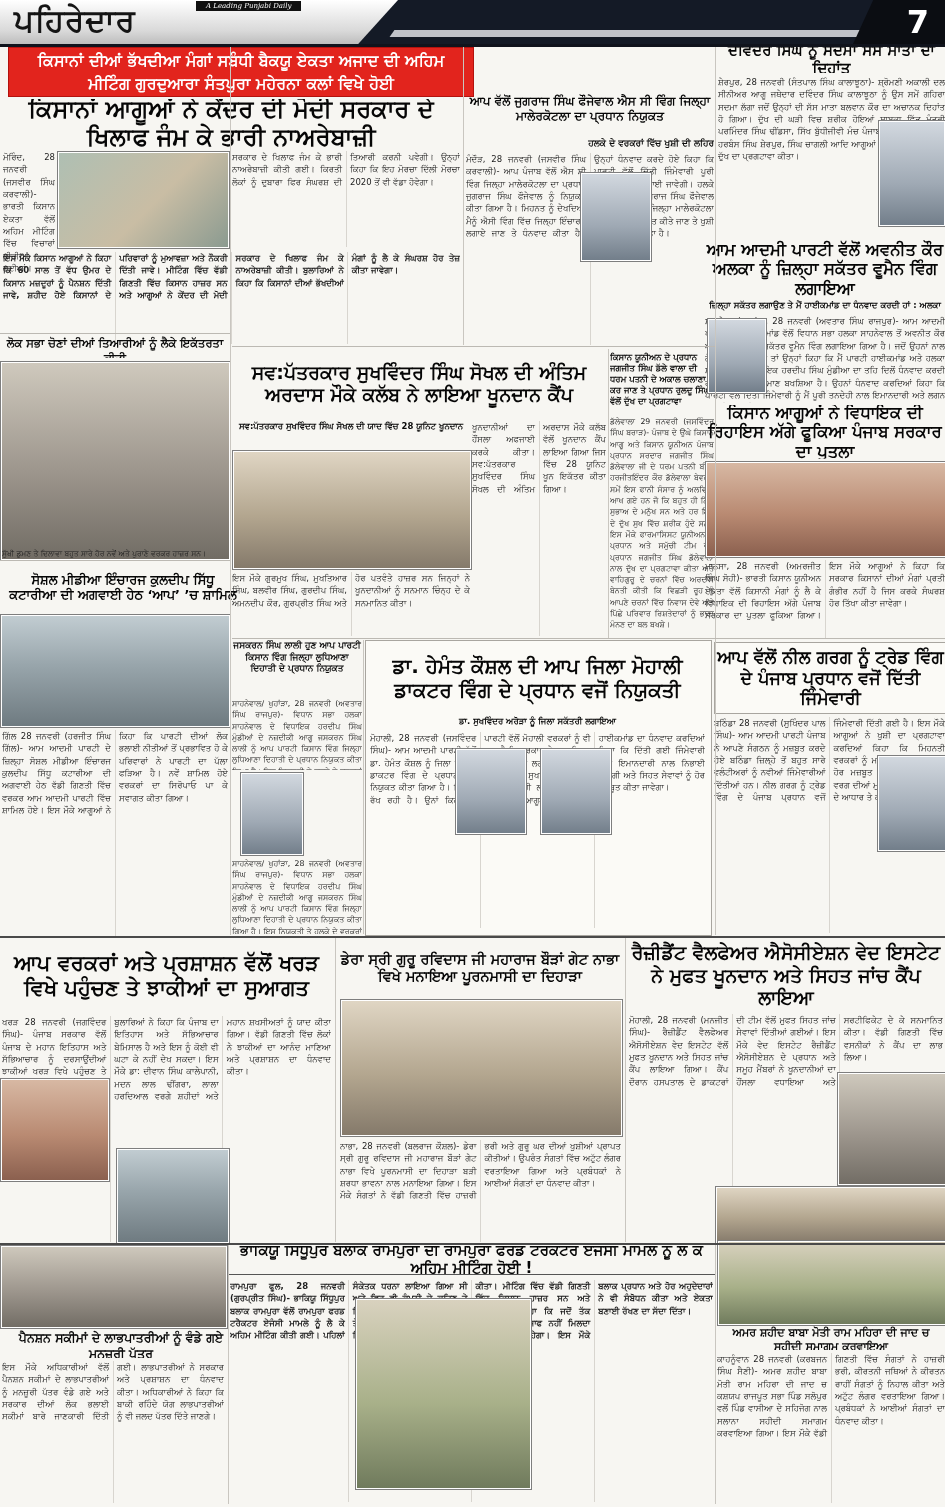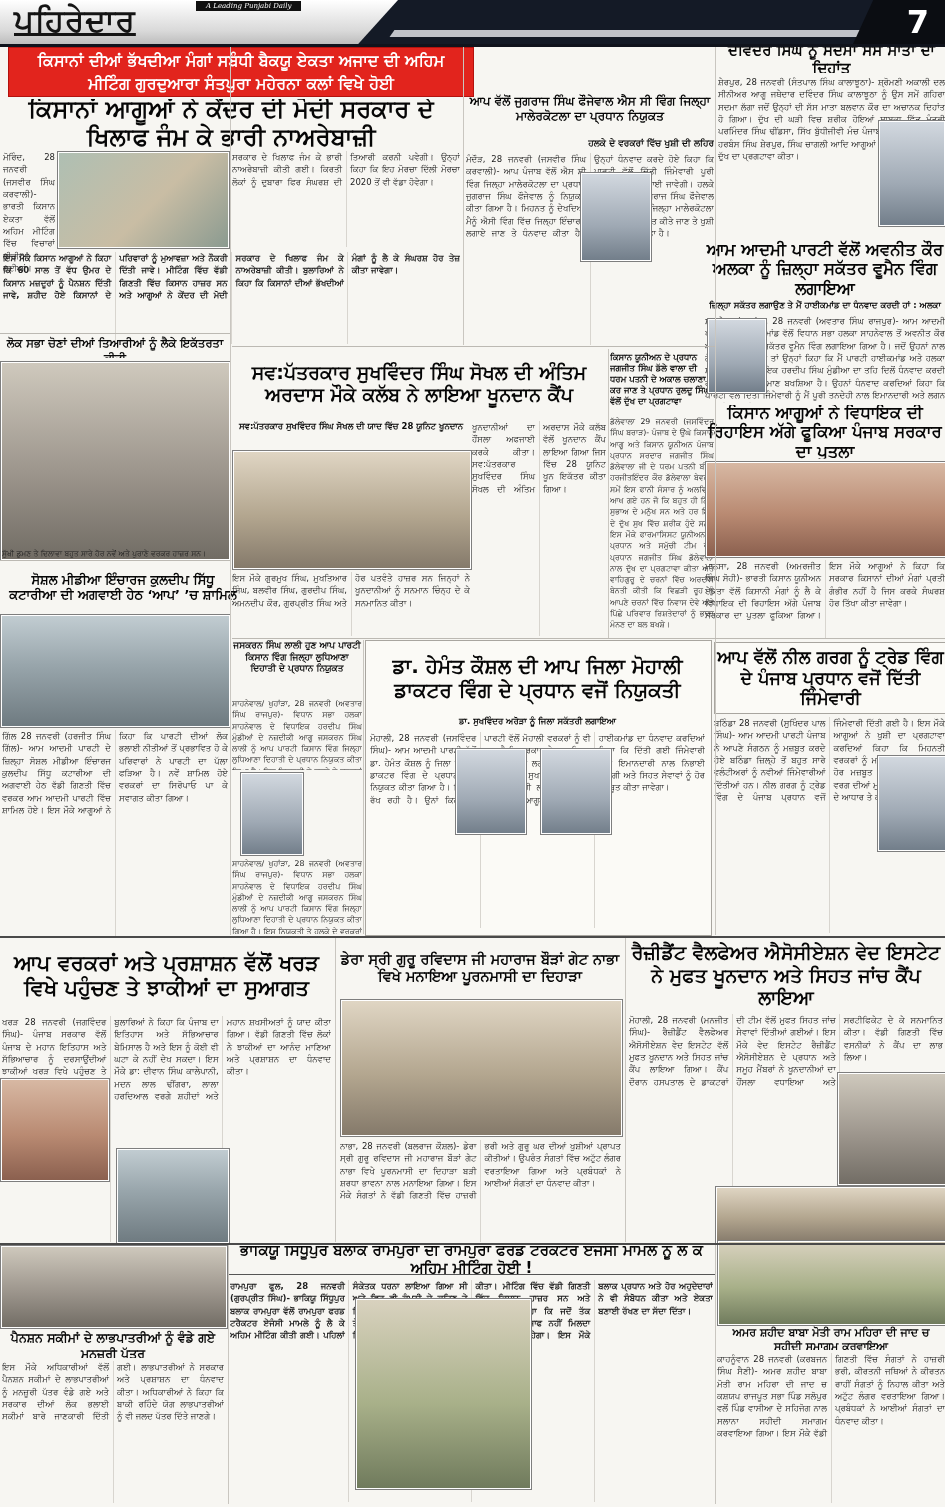--- a/index.html
+++ b/index.html
@@ -5,21 +5,21 @@
   html,body{margin:0;padding:0;background:#9a9a9a;}
   .page{position:relative;width:945px;height:1507px;background:#f7f6f2;
         font-family:"DejaVu Sans","Liberation Sans",sans-serif;overflow:hidden;
         box-shadow:0 0 8px rgba(0,0,0,.5);}
   .abs{position:absolute;overflow:hidden;}
   
   .masthead{position:absolute;left:0;top:0;width:945px;height:44px;background:#141a26;border-bottom:3px solid #10131c;}
   .mh-logo-wrap{position:absolute;left:0;top:0;width:398px;height:44px;
         background:linear-gradient(180deg,#ffffff 0%,#d9d9d9 70%,#bdbdbd 100%);
         clip-path:polygon(0 0,100% 0,90% 100%,0 100%);}
-  .mh-logo{position:absolute;left:14px;top:2px;font-size:31px;font-weight:bold;color:#141414;letter-spacing:1px;text-decoration:underline;}
+  .mh-logo{position:absolute;left:14px;top:2px;font-size:31px;font-weight:bold;color:#141414;letter-spacing:1px;}
   .mh-tagline{position:absolute;left:196px;top:1px;background:#101010;color:#fff;
         font-size:7px;font-style:italic;padding:1px 10px;font-family:"DejaVu Serif","Liberation Serif",serif;}
   .mh-stripe{position:absolute;left:392px;top:30px;width:470px;height:7px;background:#dfe2e6;transform:skewX(-35deg);opacity:.85;}
   .mh-date{position:absolute;left:662px;top:5px;width:232px;height:32px;background:#fdfdfd;border-radius:16px 6px 16px 6px;
         display:flex;align-items:center;justify-content:center;font-size:14px;font-weight:bold;color:#10131c;
         box-shadow:0 1px 2px rgba(0,0,0,.6);}
   .mh-pagebox{position:absolute;right:0;top:0;width:92px;height:44px;background:#0b0d12;
         clip-path:polygon(22% 0,100% 0,100% 100%,0 100%);display:flex;align-items:center;justify-content:flex-end;}
   .mh-pagenum{color:#fff;font-size:32px;font-weight:bold;padding-right:16px;}
   
@@ -131,21 +131,21 @@
   <div class="abs hl" style="left:627px;top:940px;width:318px;height:70px;font-size:19px;">ਰੈਜ਼ੀਡੈਂਟ ਵੈਲਫੇਅਰ ਐਸੋਸੀਏਸ਼ਨ ਵੇਦ ਇਸਟੇਟ ਨੇ ਮੁਫਤ ਖੂਨਦਾਨ ਅਤੇ ਸਿਹਤ ਜਾਂਚ ਕੈਂਪ ਲਾਇਆ</div>
   <div class="abs bt c3" style="left:629px;top:1014px;width:314px;height:228px;">ਮੋਹਾਲੀ, 28 ਜਨਵਰੀ (ਮਨਜੀਤ ਸਿੰਘ)- ਰੈਜ਼ੀਡੈਂਟ ਵੈਲਫੇਅਰ ਐਸੋਸੀਏਸ਼ਨ ਵੇਦ ਇਸਟੇਟ ਵੱਲੋਂ ਮੁਫਤ ਖੂਨਦਾਨ ਅਤੇ ਸਿਹਤ ਜਾਂਚ ਕੈਂਪ ਲਾਇਆ ਗਿਆ। ਕੈਂਪ ਦੌਰਾਨ ਹਸਪਤਾਲ ਦੇ ਡਾਕਟਰਾਂ ਦੀ ਟੀਮ ਵੱਲੋਂ ਮੁਫਤ ਸਿਹਤ ਜਾਂਚ ਸੇਵਾਵਾਂ ਦਿੱਤੀਆਂ ਗਈਆਂ। ਇਸ ਮੌਕੇ ਵੇਦ ਇਸਟੇਟ ਰੈਜ਼ੀਡੈਂਟ ਐਸੋਸੀਏਸ਼ਨ ਦੇ ਪ੍ਰਧਾਨ ਅਤੇ ਸਮੂਹ ਮੈਂਬਰਾਂ ਨੇ ਖੂਨਦਾਨੀਆਂ ਦਾ ਹੌਂਸਲਾ ਵਧਾਇਆ ਅਤੇ ਸਰਟੀਫਿਕੇਟ ਦੇ ਕੇ ਸਨਮਾਨਿਤ ਕੀਤਾ। ਵੱਡੀ ਗਿਣਤੀ ਵਿੱਚ ਵਸਨੀਕਾਂ ਨੇ ਕੈਂਪ ਦਾ ਲਾਭ ਲਿਆ।</div>
   <div class="abs photo ph-group" style="left:837px;top:1072px;width:108px;height:112px;"></div>
   <div class="abs photo ph-indoor" style="left:715px;top:1186px;width:230px;height:56px;"></div>
 
   <div class="abs hl" style="left:228px;top:1246px;width:487px;height:28px;font-size:15px;border-bottom:1px solid #555;">ਭਾਕਿਯੂ ਸਿੱਧੂਪੁਰ ਬਲਾਕ ਰਾਮਪੁਰਾ ਦੀ ਰਾਮਪੁਰਾ ਫਰਡ ਟਰੈਕਟਰ ਏਜੰਸੀ ਮਾਮਲੇ ਨੂੰ ਲੈ ਕੇ ਅਹਿਮ ਮੀਟਿੰਗ ਹੋਈ !</div>
   <div class="abs bt c4" style="left:230px;top:1280px;width:483px;height:222px;">ਰਾਮਪੁਰਾ ਫੂਲ, 28 ਜਨਵਰੀ (ਗੁਰਪ੍ਰੀਤ ਸਿੰਘ)- ਭਾਕਿਯੂ ਸਿੱਧੂਪੁਰ ਬਲਾਕ ਰਾਮਪੁਰਾ ਵੱਲੋਂ ਰਾਮਪੁਰਾ ਫਰਡ ਟਰੈਕਟਰ ਏਜੰਸੀ ਮਾਮਲੇ ਨੂੰ ਲੈ ਕੇ ਅਹਿਮ ਮੀਟਿੰਗ ਕੀਤੀ ਗਈ। ਪਹਿਲਾਂ ਸੰਕੇਤਕ ਧਰਨਾ ਲਾਇਆ ਗਿਆ ਸੀ ਅਤੇ ਫਿਰ ਵੀ ਕੰਪਨੀ ਦੇ ਕਹਿਣ ਤੇ ਕਿਸਾਨ ਦੀ ਸੁਣਵਾਈ ਨਾ ਹੋਈ ਜਿਸ ਤੇ ਬਲਾਕ ਆਗੂਆਂ ਨੇ ਆਉਂਦੇ ਦਿਨਾਂ ਵਿੱਚ ਸੰਘਰਸ਼ ਤਿੱਖਾ ਕਰਨ ਦਾ ਐਲਾਨ ਕੀਤਾ। ਮੀਟਿੰਗ ਵਿੱਚ ਵੱਡੀ ਗਿਣਤੀ ਵਿੱਚ ਕਿਸਾਨ ਹਾਜ਼ਰ ਸਨ ਅਤੇ ਆਗੂਆਂ ਨੇ ਕਿਹਾ ਕਿ ਜਦੋਂ ਤੱਕ ਕਿਸਾਨ ਨੂੰ ਇਨਸਾਫ ਨਹੀਂ ਮਿਲਦਾ ਧਰਨਾ ਜਾਰੀ ਰਹੇਗਾ। ਇਸ ਮੌਕੇ ਬਲਾਕ ਪ੍ਰਧਾਨ ਅਤੇ ਹੋਰ ਅਹੁਦੇਦਾਰਾਂ ਨੇ ਵੀ ਸੰਬੋਧਨ ਕੀਤਾ ਅਤੇ ਏਕਤਾ ਬਣਾਈ ਰੱਖਣ ਦਾ ਸੱਦਾ ਦਿੱਤਾ।</div>
   <div class="abs photo ph-tent" style="left:355px;top:1298px;width:175px;height:190px;"></div>
 
   <div class="abs photo ph-group" style="left:0px;top:1245px;width:226px;height:82px;"></div>
-  <div class="abs subh" style="left:0px;top:1330px;width:226px;height:28px;font-size:12.5px;">ਪੈਨਸ਼ਨ ਸਕੀਮਾਂ ਦੇ ਲਾਭਪਾਤਰੀਆਂ ਨੂੰ ਵੰਡੇ ਗਏ ਮਨਜ਼ੂਰੀ ਪੱਤਰ</div>
+  <div class="abs subh" style="left:0px;top:1330px;width:226px;height:28px;font-size:12.5px;padding-left:8px;">ਪੈਨਸ਼ਨ ਸਕੀਮਾਂ ਦੇ ਲਾਭਪਾਤਰੀਆਂ ਨੂੰ ਵੰਡੇ ਗਏ ਮਨਜ਼ੂਰੀ ਪੱਤਰ</div>
   <div class="abs bt c2" style="left:2px;top:1361px;width:222px;height:142px;">ਇਸ ਮੌਕੇ ਅਧਿਕਾਰੀਆਂ ਵੱਲੋਂ ਪੈਨਸ਼ਨ ਸਕੀਮਾਂ ਦੇ ਲਾਭਪਾਤਰੀਆਂ ਨੂੰ ਮਨਜ਼ੂਰੀ ਪੱਤਰ ਵੰਡੇ ਗਏ ਅਤੇ ਸਰਕਾਰ ਦੀਆਂ ਲੋਕ ਭਲਾਈ ਸਕੀਮਾਂ ਬਾਰੇ ਜਾਣਕਾਰੀ ਦਿੱਤੀ ਗਈ। ਲਾਭਪਾਤਰੀਆਂ ਨੇ ਸਰਕਾਰ ਅਤੇ ਪ੍ਰਸ਼ਾਸ਼ਨ ਦਾ ਧੰਨਵਾਦ ਕੀਤਾ। ਅਧਿਕਾਰੀਆਂ ਨੇ ਕਿਹਾ ਕਿ ਬਾਕੀ ਰਹਿੰਦੇ ਯੋਗ ਲਾਭਪਾਤਰੀਆਂ ਨੂੰ ਵੀ ਜਲਦ ਪੱਤਰ ਦਿੱਤੇ ਜਾਣਗੇ।</div>
 
   <div class="abs photo ph-tent" style="left:717px;top:1240px;width:228px;height:84px;"></div>
   <div class="abs subh" style="left:717px;top:1326px;width:228px;height:24px;font-size:11px;">ਅਮਰ ਸ਼ਹੀਦ ਬਾਬਾ ਮੋਤੀ ਰਾਮ ਮਹਿਰਾ ਦੀ ਜਾਦ ਚ ਸਹੀਦੀ ਸਮਾਗਮ ਕਰਵਾਇਆ</div>
   <div class="abs bt c2" style="left:717px;top:1353px;width:228px;height:150px;">ਕਾਹਨੂੰਵਾਨ 28 ਜਨਵਰੀ (ਕਰਬਜਨ ਸਿੰਘ ਸੈਣੀ)- ਅਮਰ ਸ਼ਹੀਦ ਬਾਬਾ ਮੋਤੀ ਰਾਮ ਮਹਿਰਾ ਦੀ ਜਾਦ ਚ ਕਸ਼ਯਪ ਰਾਜਪੂਤ ਸਭਾ ਪਿੰਡ ਸਲੋਪੁਰ ਵਲੋਂ ਪਿੰਡ ਵਾਸੀਆ ਦੇ ਸਹਿਜੋਗ ਨਾਲ ਸਲਾਨਾ ਸਹੀਦੀ ਸਮਾਗਮ ਕਰਵਾਇਆ ਗਿਆ। ਇਸ ਮੌਕੇ ਵੱਡੀ ਗਿਣਤੀ ਵਿੱਚ ਸੰਗਤਾਂ ਨੇ ਹਾਜ਼ਰੀ ਭਰੀ, ਕੀਰਤਨੀ ਜਥਿਆਂ ਨੇ ਕੀਰਤਨ ਰਾਹੀਂ ਸੰਗਤਾਂ ਨੂੰ ਨਿਹਾਲ ਕੀਤਾ ਅਤੇ ਅਟੁੱਟ ਲੰਗਰ ਵਰਤਾਇਆ ਗਿਆ। ਪ੍ਰਬੰਧਕਾਂ ਨੇ ਆਈਆਂ ਸੰਗਤਾਂ ਦਾ ਧੰਨਵਾਦ ਕੀਤਾ।</div>
 
   <div class="vr" style="left:230px;top:47px;height:888px;"></div>
   <div class="vr" style="left:463px;top:47px;height:298px;"></div>
   <div class="vr" style="left:715px;top:47px;height:888px;"></div>
   <div class="vr" style="left:608px;top:349px;height:289px;"></div>

